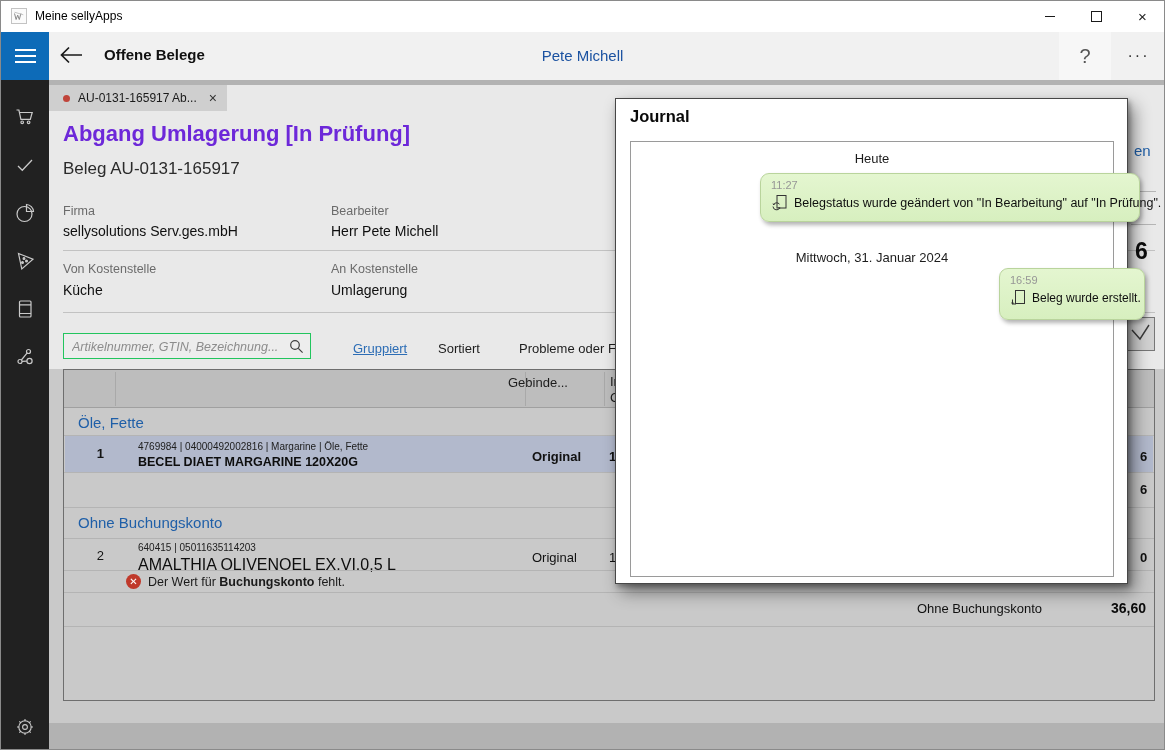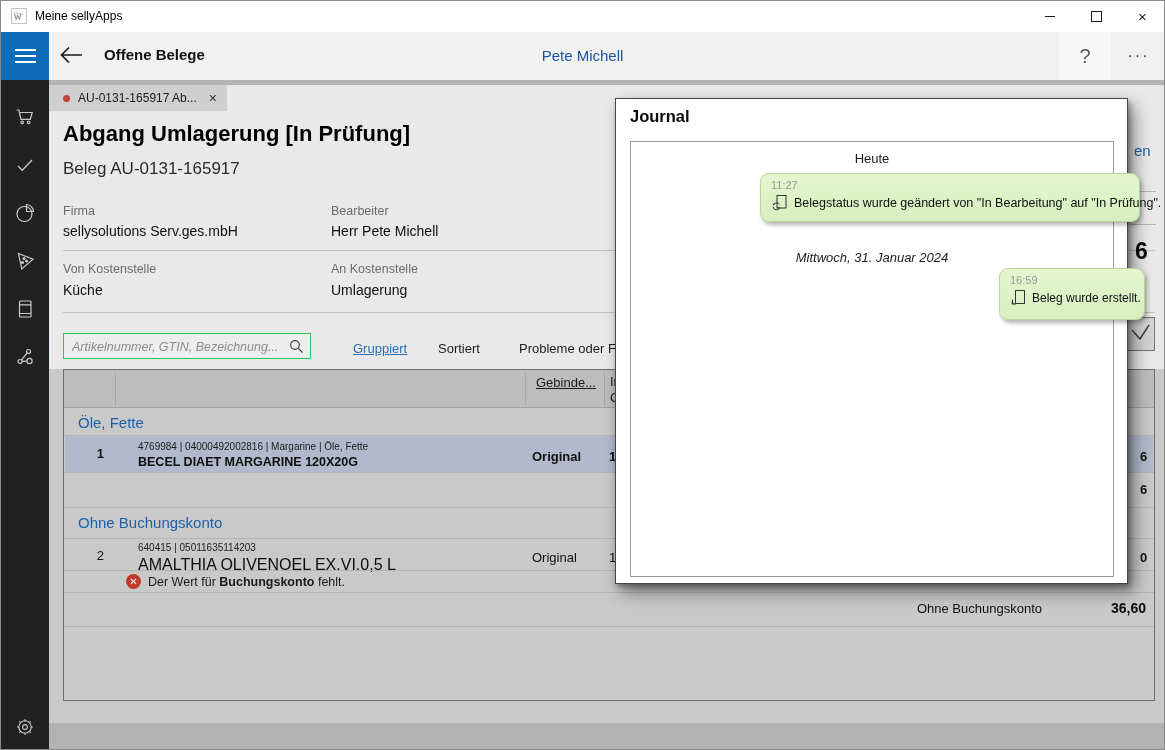--- a/index.html
+++ b/index.html
@@ -30,21 +30,21 @@
   .topstrip{left:48px;top:79px;width:1117px;height:5px;background:#b3b3b3;}
   
   .sidebar{left:0;top:79px;width:48px;height:671px;background:#212121;}
   .side-icon{left:12px;width:24px;height:24px;}
   
   .tabstrip{left:48px;top:84px;width:1117px;height:26px;background:#e9e9e9;}
   .tab{left:48px;top:84px;width:178px;height:26px;background:#cfcfcf;display:flex;align-items:center;}
   .tabdot{width:7px;height:7px;border-radius:50%;background:#c0443a;margin-left:14px;}
   .tablabel{font-size:12px;color:#1a1a1a;margin-left:8px;}
   .tabclose{font-size:14px;color:#333;margin-left:12px;}
-  .page-title{left:62px;top:120px;font-size:22px;font-weight:bold;color:#000000;}
+  .page-title{left:62px;top:120px;font-size:22px;font-weight:bold;color:#6d28d9;}
   .page-subtitle{left:62px;top:158px;font-size:17px;color:#2b2b2b;}
   .flabel{font-size:12.5px;color:#6b6b6b;}
   .fvalue{font-size:14px;color:#0f0f0f;}
   .hdiv{height:1px;background:#c2c2c2;}
   
   .search{left:62px;top:332px;width:248px;height:26px;border:1px solid #22c55e;background:#ededed;box-sizing:border-box;}
   .search input{position:absolute;left:6px;top:1px;width:212px;height:22px;border:0;background:transparent;outline:none;
     font-family:"Liberation Sans","DejaVu Sans",sans-serif;font-size:12.5px;font-style:italic;color:#333;}
   .search input::placeholder{color:#8c8c8c;opacity:1;}
   .searchglass{position:absolute;right:6px;top:5px;width:15px;height:15px;}
@@ -208,21 +208,21 @@
   <span class="abs tool-link active" style="left:352px;">Gruppiert</span>
   <span class="abs tool-link" style="left:437px;">Sortiert</span>
   <span class="abs tool-link" style="left:518px;">Probleme oder Fel</span>
 
   <div class="abs" style="left:48px;top:368px;width:1117px;height:332px;background:#c9c9c9;"></div>
   <div class="abs table">
     <div class="thead">
       <div class="vdiv" style="left:51px;"></div>
       <div class="vdiv" style="left:461px;"></div>
       <div class="vdiv" style="left:540px;"></div>
-      <span class="th" style="left:472px;top:5px;text-decoration:underline;">Gebinde...</span>
+      <span class="th" style="left:444px;top:5px;">Gebinde...</span>
       <span class="th" style="left:546px;top:4px;">In</span>
       <span class="th" style="left:546px;top:20px;">Ge</span>
     </div>
 
     <span class="grouphead" style="top:44px;">Öle, Fette</span>
     <div class="rowdiv" style="top:65px;"></div>
 
     <div class="row-sel" style="top:66px;"></div>
     <span class="rnum" style="top:76px;font-weight:bold;">1</span>
     <span class="rmeta" style="top:71px;">4769984 | 04000492002816 | Margarine | Öle, Fette</span>
@@ -279,21 +279,21 @@
           <svg width="17" height="17" viewBox="0 0 17 17" style="flex:none;">
               <rect x="6" y="1.5" width="9" height="12.5" fill="none" stroke="#333" stroke-width="1"></rect>
               <path d="M2 12.5a3.6 3.6 0 0 0 6.9 1.2" fill="none" stroke="#333" stroke-width="1"></path>
               <path d="M8.5 10.2a3.6 3.6 0 0 0-6.2.8" fill="none" stroke="#333" stroke-width="1"></path>
               <path d="M1.5 9.2l.8 1.9 2-.6z" fill="#333"></path>
               <path d="M9.4 15l-.8-1.9-2 .6z" fill="#333"></path>
             </svg>
           <span class="btext">Belegstatus wurde geändert von "In Bearbeitung" auf "In Prüfung".</span>
         </div>
       </div>
-      <div class="jdate" style="top:108px;font-style:italic;">Mittwoch, 31. Januar 2024</div>
+      <div class="jdate" style="top:108px;">Mittwoch, 31. Januar 2024</div>
       <div class="bubble" style="left:348px;top:126px;width:146px;height:52px;">
         <div class="btime">16:59</div>
         <div class="bline">
           <svg width="16" height="17" viewBox="0 0 16 17" style="flex:none;">
               <rect x="5.5" y="1.5" width="9" height="13" fill="none" stroke="#333" stroke-width="1"></rect>
               <path d="M2.5 10.5v4.5h3.5" fill="none" stroke="#333" stroke-width="1"></path>
               <path d="M1 13.5l1.5 2.3 1.7-2.1z" fill="#333"></path>
             </svg>
           <span class="btext" style="font-size:12px;">Beleg wurde erstellt.</span>
         </div>

